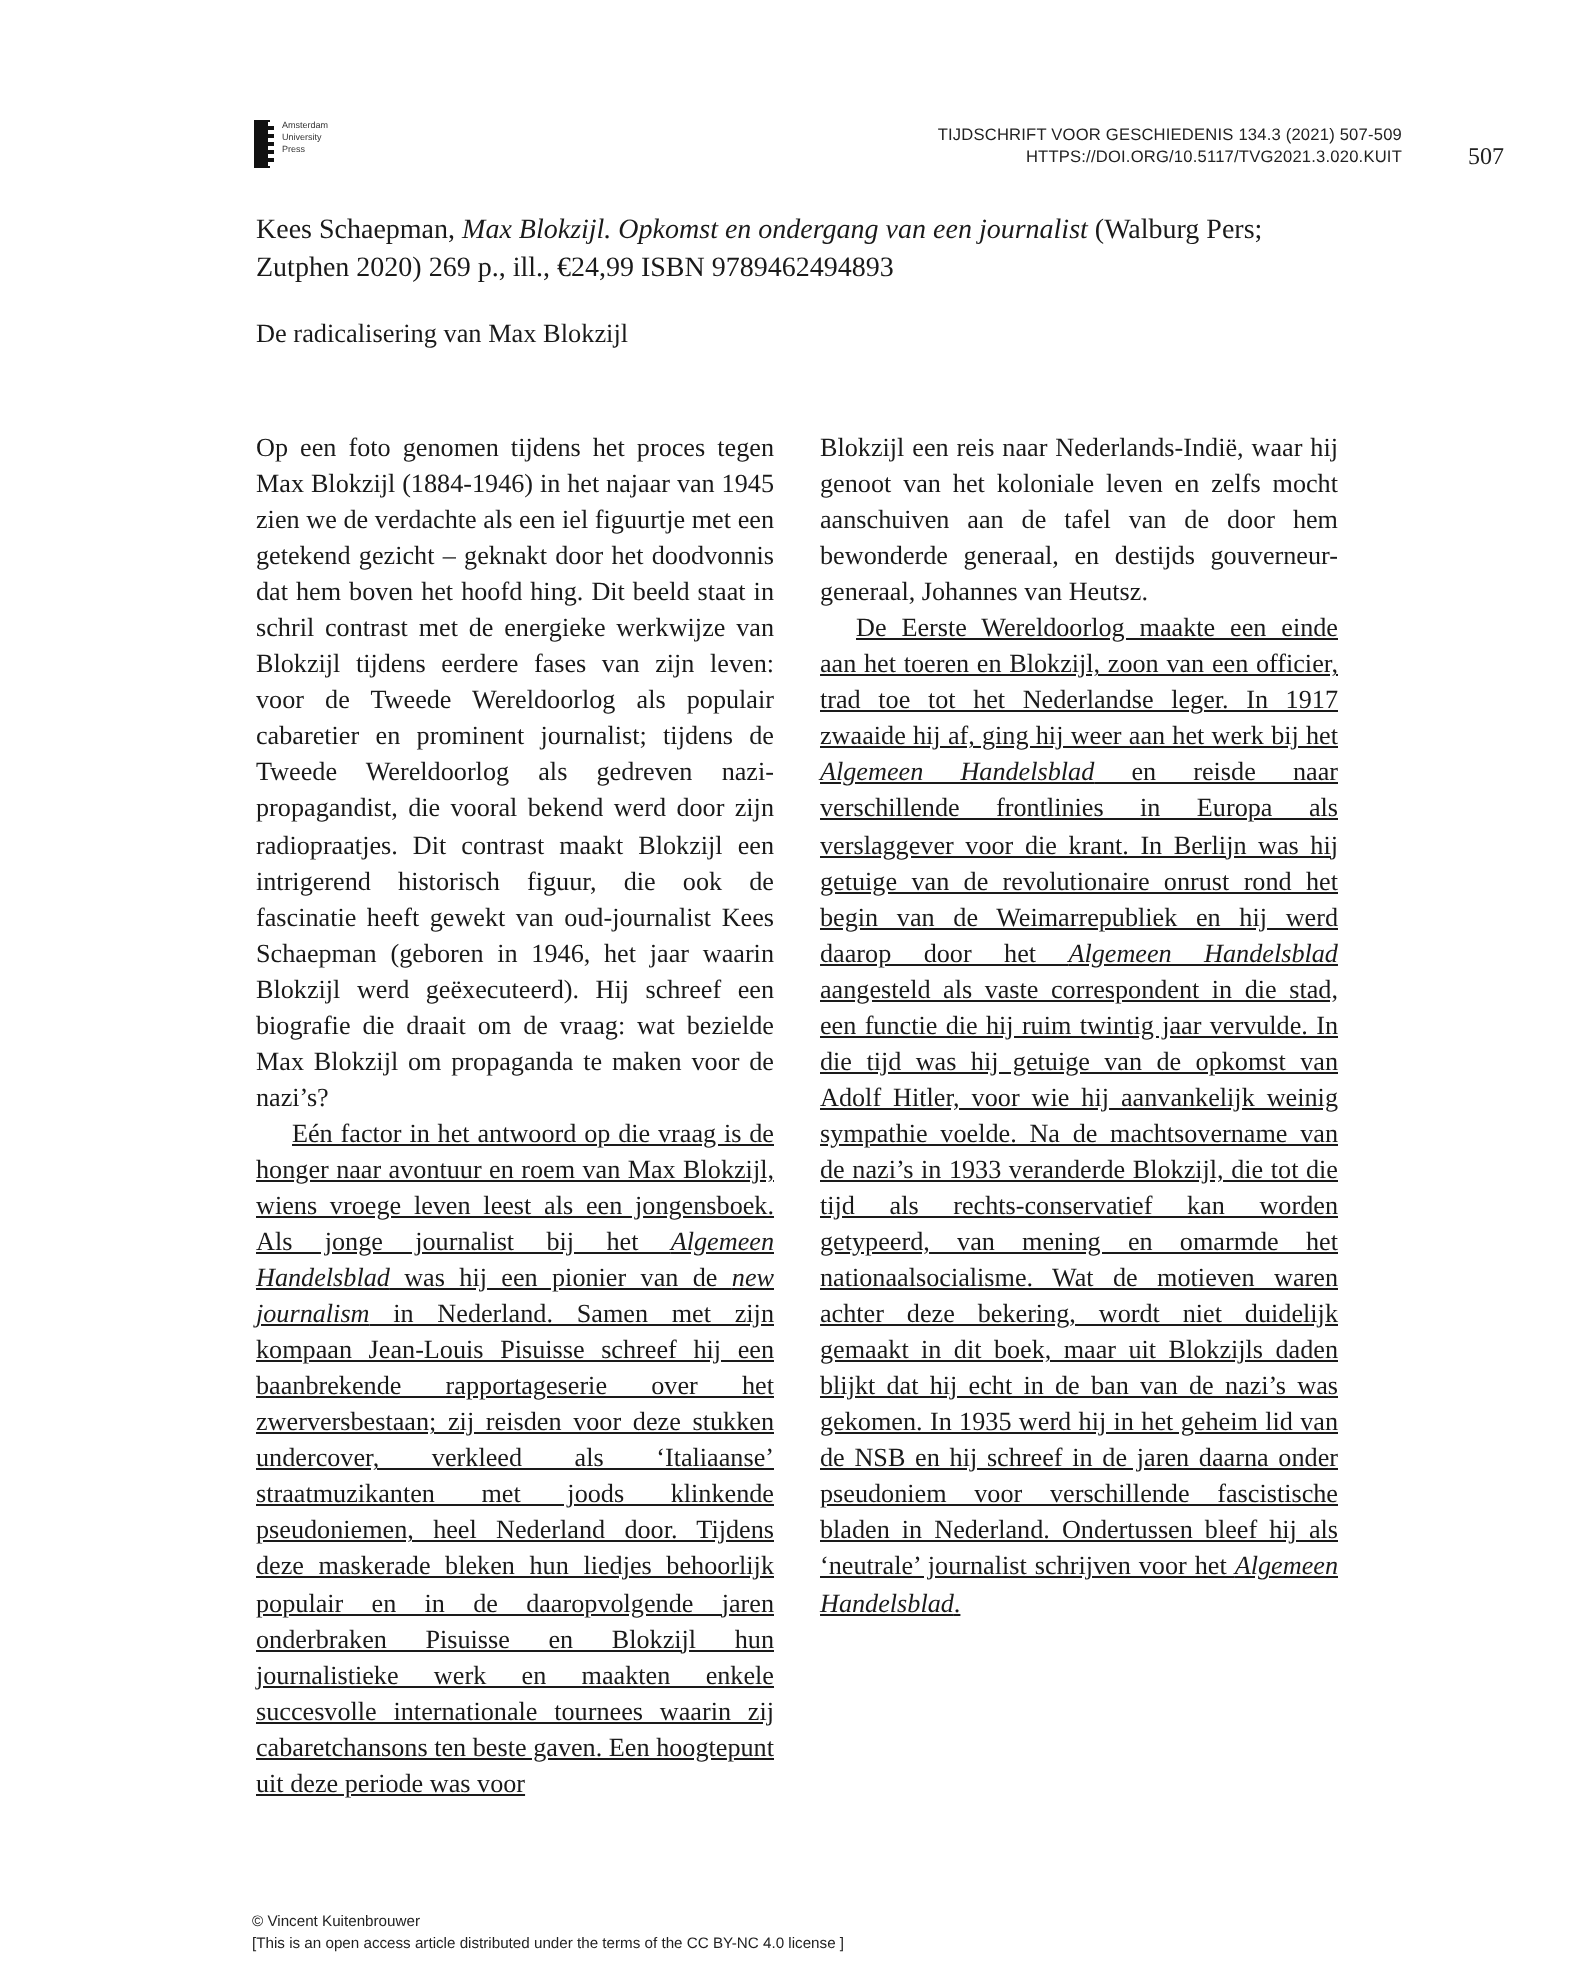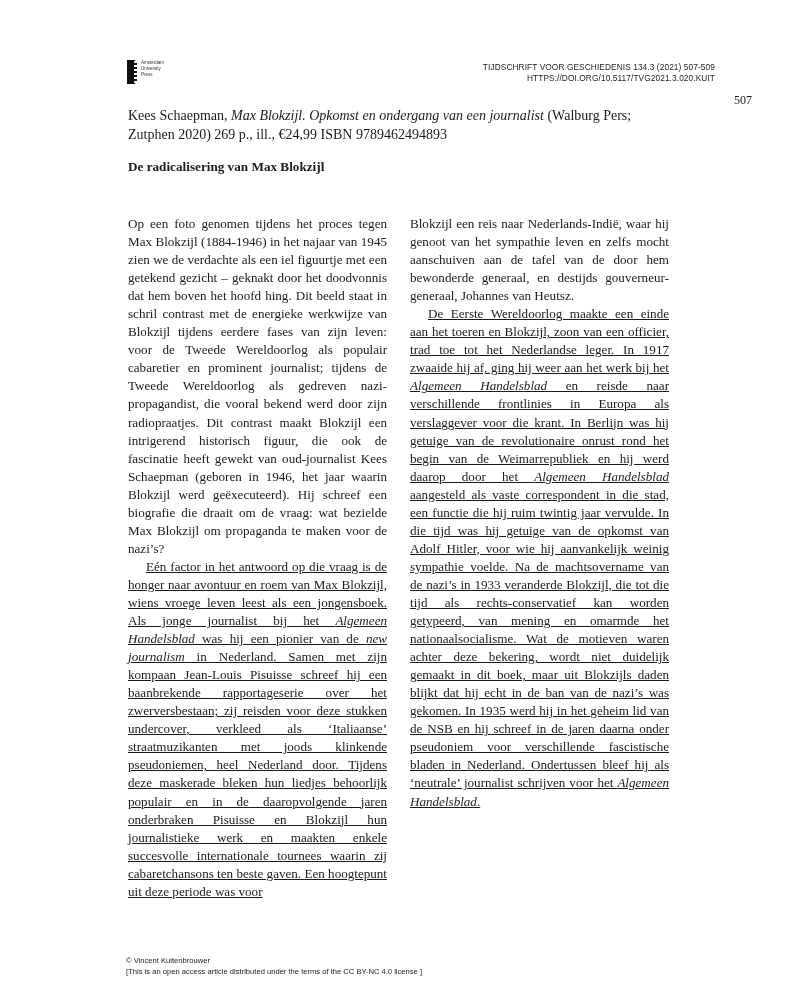--- a/index.html
+++ b/index.html
@@ -2,27 +2,27 @@
 <html><head>
 <meta charset="utf-8">
 <style>
   html, body { margin: 0; padding: 0; background: #ffffff; }
   body { width: 794px; height: 983px; position: relative; overflow: hidden; color: #1a1a1a; }
   .logo { position: absolute; left: 127px; top: 60px; display: flex; align-items: flex-start; }
   .logo-mark { width: 8px; height: 24px; background: #111; position: relative; }
   .logo-mark::after { content: ""; position: absolute; right: -2px; top: 1px; width: 3px; height: 22px;
     background: repeating-linear-gradient(to bottom, #fff 0 2px, #111 2px 4px); }
   .logo-text { margin-left: 6px; font-family: "Liberation Sans", sans-serif; font-size: 4.5px; line-height: 6px; color: #333; }
-  .journal { position: absolute; right: 79px; top: 62px; text-align: right; font-family: "Liberation Sans", sans-serif; font-size: 8.3px; line-height: 11px; color: #222; letter-spacing: 0.1px; }
+  .journal { position: absolute; right: 93px; top: 62px; text-align: right; font-family: "Liberation Sans", sans-serif; font-size: 8.3px; line-height: 11px; color: #222; letter-spacing: 0.1px; }
   .journal .doi { }
-  .pagenum { position: absolute; left: 734px; top: 71px; font-family: "DejaVu Serif", serif; font-size: 12px; color: #222; margin-top: 22px; }
+  .pagenum { position: absolute; left: 734px; top: 71px; font-family: "DejaVu Serif", serif; font-size: 12px; color: #222; }
   .serif { font-family: "Liberation Serif", serif; }
   .citation { position: absolute; left: 128px; top: 106px; width: 540px; font-size: 14px; line-height: 19px; }
   .citation i { font-style: italic; }
-  .section-title { position: absolute; left: 128px; top: 159px; font-size: 13.2px; font-weight: bold; }
+  .section-title { position: absolute; left: 128px; top: 159px; font-size: 13.2px; font-weight: normal; }
   .col { position: absolute; top: 215px; width: 259px; font-size: 13.1px; line-height: 18.05px; text-align: justify; hyphens: manual; }
   .col p { margin: 0; }
   .col p.indent { text-indent: 18px; text-decoration: underline; }
   .col-left { left: 128px; }
   .col-right { left: 410px; }
   .col i { font-style: italic; }
   .footer { position: absolute; left: 126px; top: 931px; font-family: "Liberation Sans", sans-serif; font-size: 7.6px; line-height: 10.5px; color: #222; margin-top: 25px; }
 </style>
 </head>
 <body>
@@ -47,20 +47,20 @@
 </div>
 
 <div class="section-title serif">De radicalisering van Max Blokzijl</div>
 
 <div class="col col-left serif">
   <p>Op een foto genomen tijdens het proces tegen Max Blokzijl (1884-1946) in het najaar van 1945 zien we de verdachte als een iel figuurtje met een getekend gezicht – geknakt door het doodvonnis dat hem boven het hoofd hing. Dit beeld staat in schril contrast met de energieke werkwijze van Blokzijl tijdens eerdere fases van zijn leven: voor de Tweede Wereldoorlog als populair cabaretier en pro­minent journalist; tijdens de Tweede Wereld­oorlog als gedreven nazi-propagandist, die vooral bekend werd door zijn radiopraatjes. Dit contrast maakt Blokzijl een intrigerend historisch figuur, die ook de fascinatie heeft gewekt van oud-journalist Kees Schaepman (geboren in 1946, het jaar waarin Blokzijl werd geëxecuteerd). Hij schreef een biografie die draait om de vraag: wat bezielde Max Blokzijl om propaganda te maken voor de nazi’s?</p>
   <p class="indent"><span>Eén factor in het antwoord op die vraag is de honger naar avontuur en roem van Max Blokzijl, wiens vroege leven leest als een jongensboek. Als jonge journalist bij het </span><i>Algemeen Handelsblad</i><span> was hij een pi­onier van de </span><i>new journalism</i><span> in Nederland. Samen met zijn kompaan Jean-Louis Pisuisse schreef hij een baanbrekende rapportage­serie over het zwerversbestaan; zij reisden voor deze stukken undercover, verkleed als ‘Italiaanse’ straatmuzikanten met joods klinkende pseudoniemen, heel Nederland door. Tijdens deze maskerade bleken hun liedjes behoorlijk populair en in de daar­opvolgende jaren onderbraken Pisuisse en Blokzijl hun journalistieke werk en maakten enkele succesvolle internationale tournees waarin zij cabaretchansons ten beste gaven. Een hoogtepunt uit deze periode was voor</span></p>
 </div>
 
 <div class="col col-right serif">
-  <p>Blokzijl een reis naar Nederlands-Indië, waar hij genoot van het sympathie leven en zelfs mocht aanschuiven aan de tafel van de door hem bewonderde generaal, en destijds gouverneur-generaal, Johannes van Heutsz.</p>
+  <p>Blokzijl een reis naar Nederlands-Indië, waar hij genoot van het koloniale leven en zelfs mocht aanschuiven aan de tafel van de door hem bewonderde generaal, en destijds gouverneur-generaal, Johannes van Heutsz.</p>
   <p class="indent"><span>De Eerste Wereldoorlog maakte een einde aan het toeren en Blokzijl, zoon van een officier, trad toe tot het Nederlandse leger. In 1917 zwaaide hij af, ging hij weer aan het werk bij het </span><i>Algemeen Handelsblad</i><span> en reisde naar verschillende frontlinies in Europa als verslaggever voor die krant. In Berlijn was hij getuige van de revolutionaire onrust rond het begin van de Weimarrepubliek en hij werd daarop door het </span><i>Algemeen Handelsblad</i><span> aangesteld als vaste correspondent in die stad, een functie die hij ruim twintig jaar vervulde. In die tijd was hij getuige van de opkomst van Adolf Hitler, voor wie hij aanvankelijk weinig sympathie voelde. Na de machtsovername van de nazi’s in 1933 veranderde Blokzijl, die tot die tijd als rechts-conservatief kan worden getypeerd, van mening en omarmde het nationaalsoci­alisme. Wat de motieven waren achter deze bekering, wordt niet duidelijk gemaakt in dit boek, maar uit Blokzijls daden blijkt dat hij echt in de ban van de nazi’s was gekomen. In 1935 werd hij in het geheim lid van de NSB en hij schreef in de jaren daarna onder pseudoniem voor verschillende fascistische bladen in Nederland. Ondertussen bleef hij als ‘neutrale’ journalist schrijven voor het </span><i>Algemeen Handelsblad</i><span>.</span></p>
 </div>
 
 <div class="footer">
   <div>© Vincent Kuitenbrouwer</div>
   <div>[This is an open access article distributed under the terms of the CC BY-NC 4.0 license ]</div>
 </div>
 
 </body></html>

